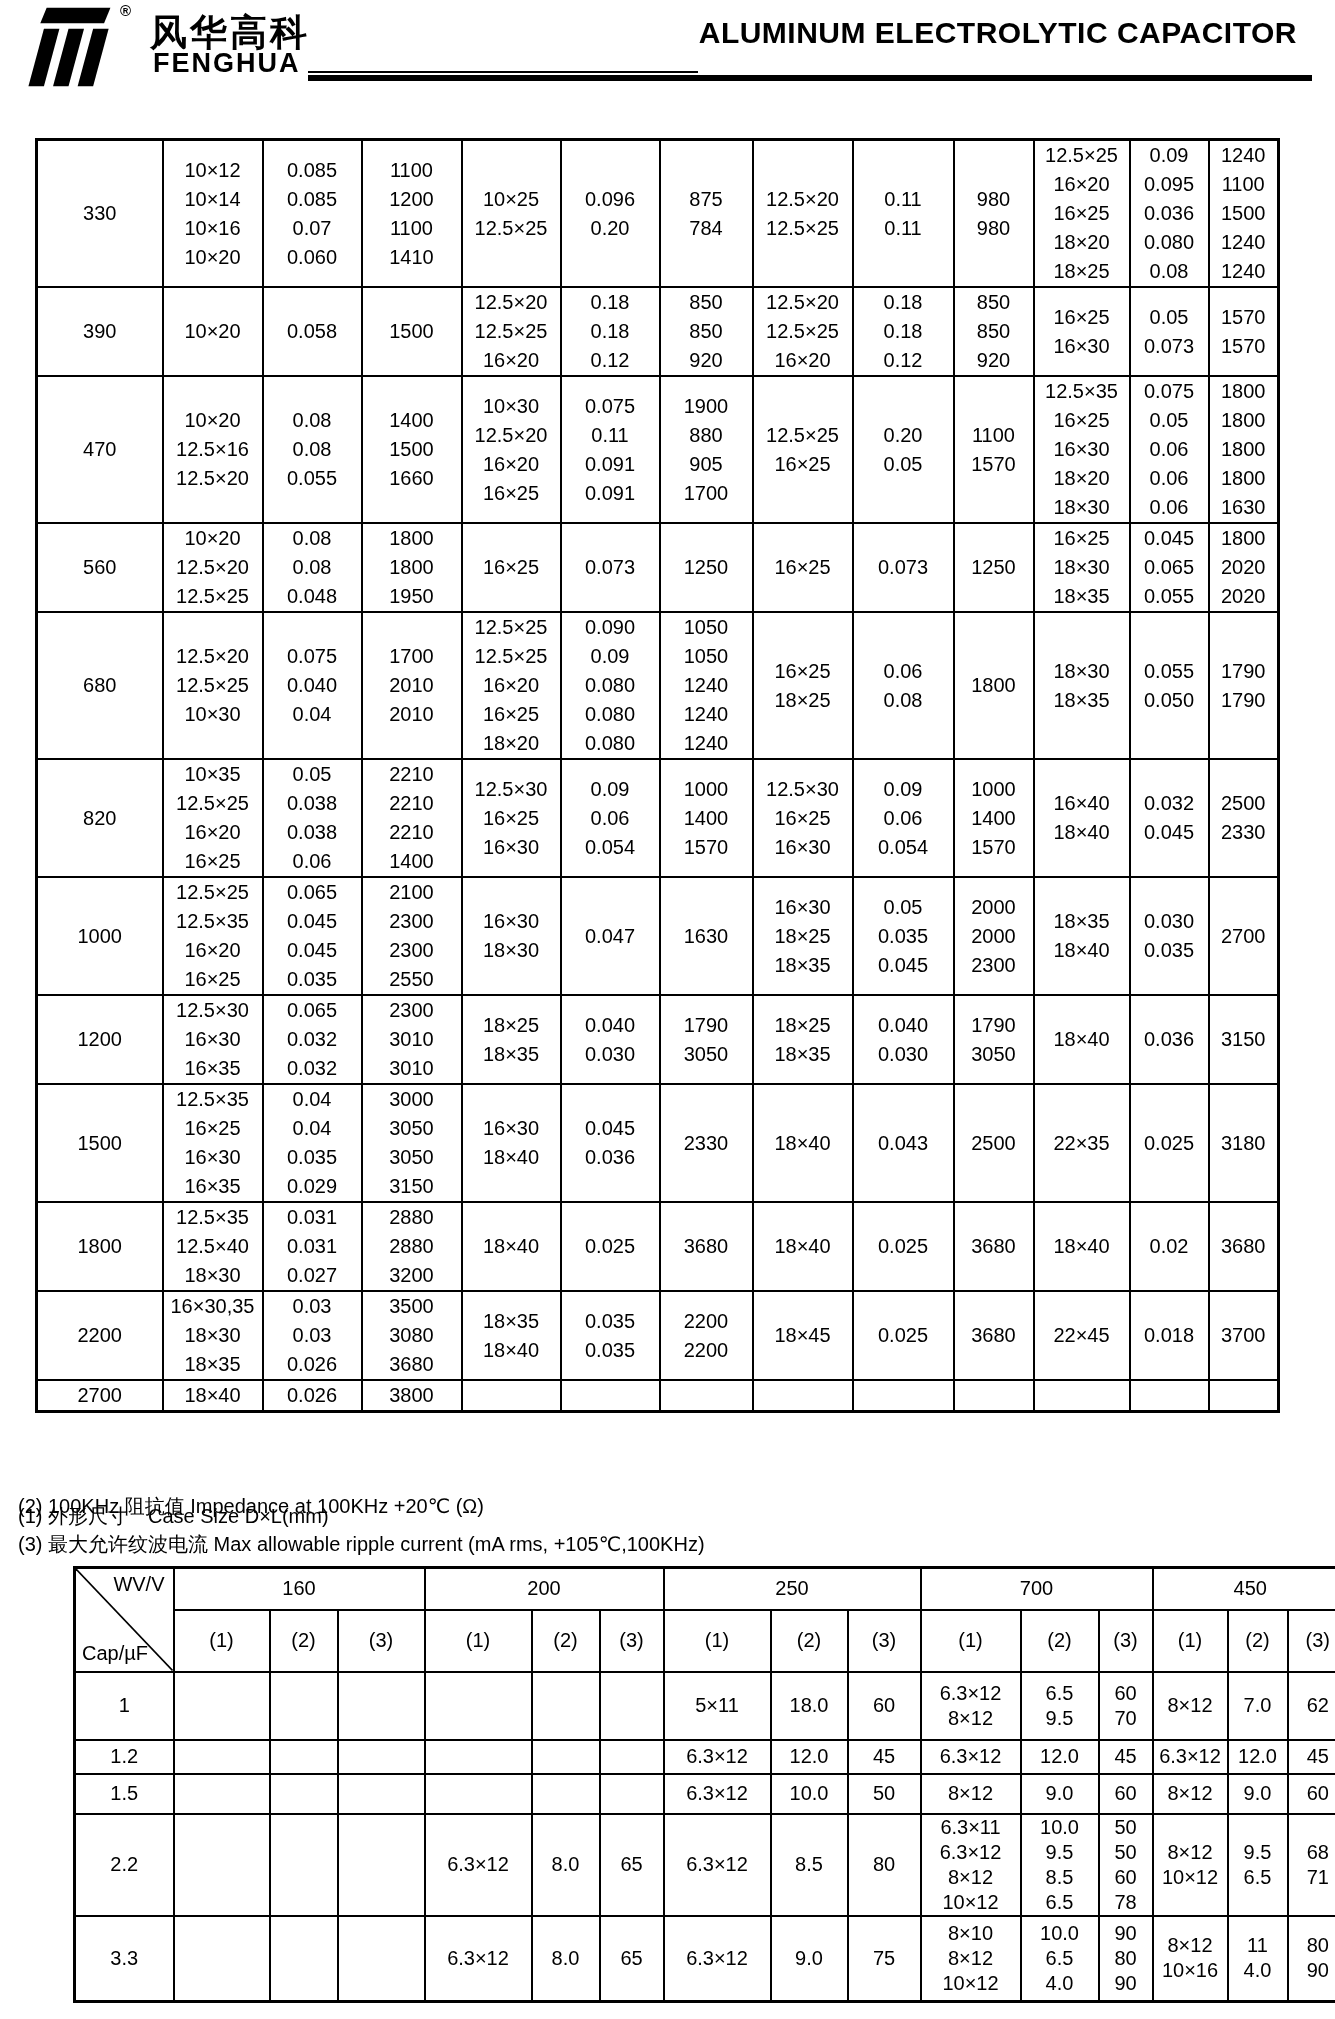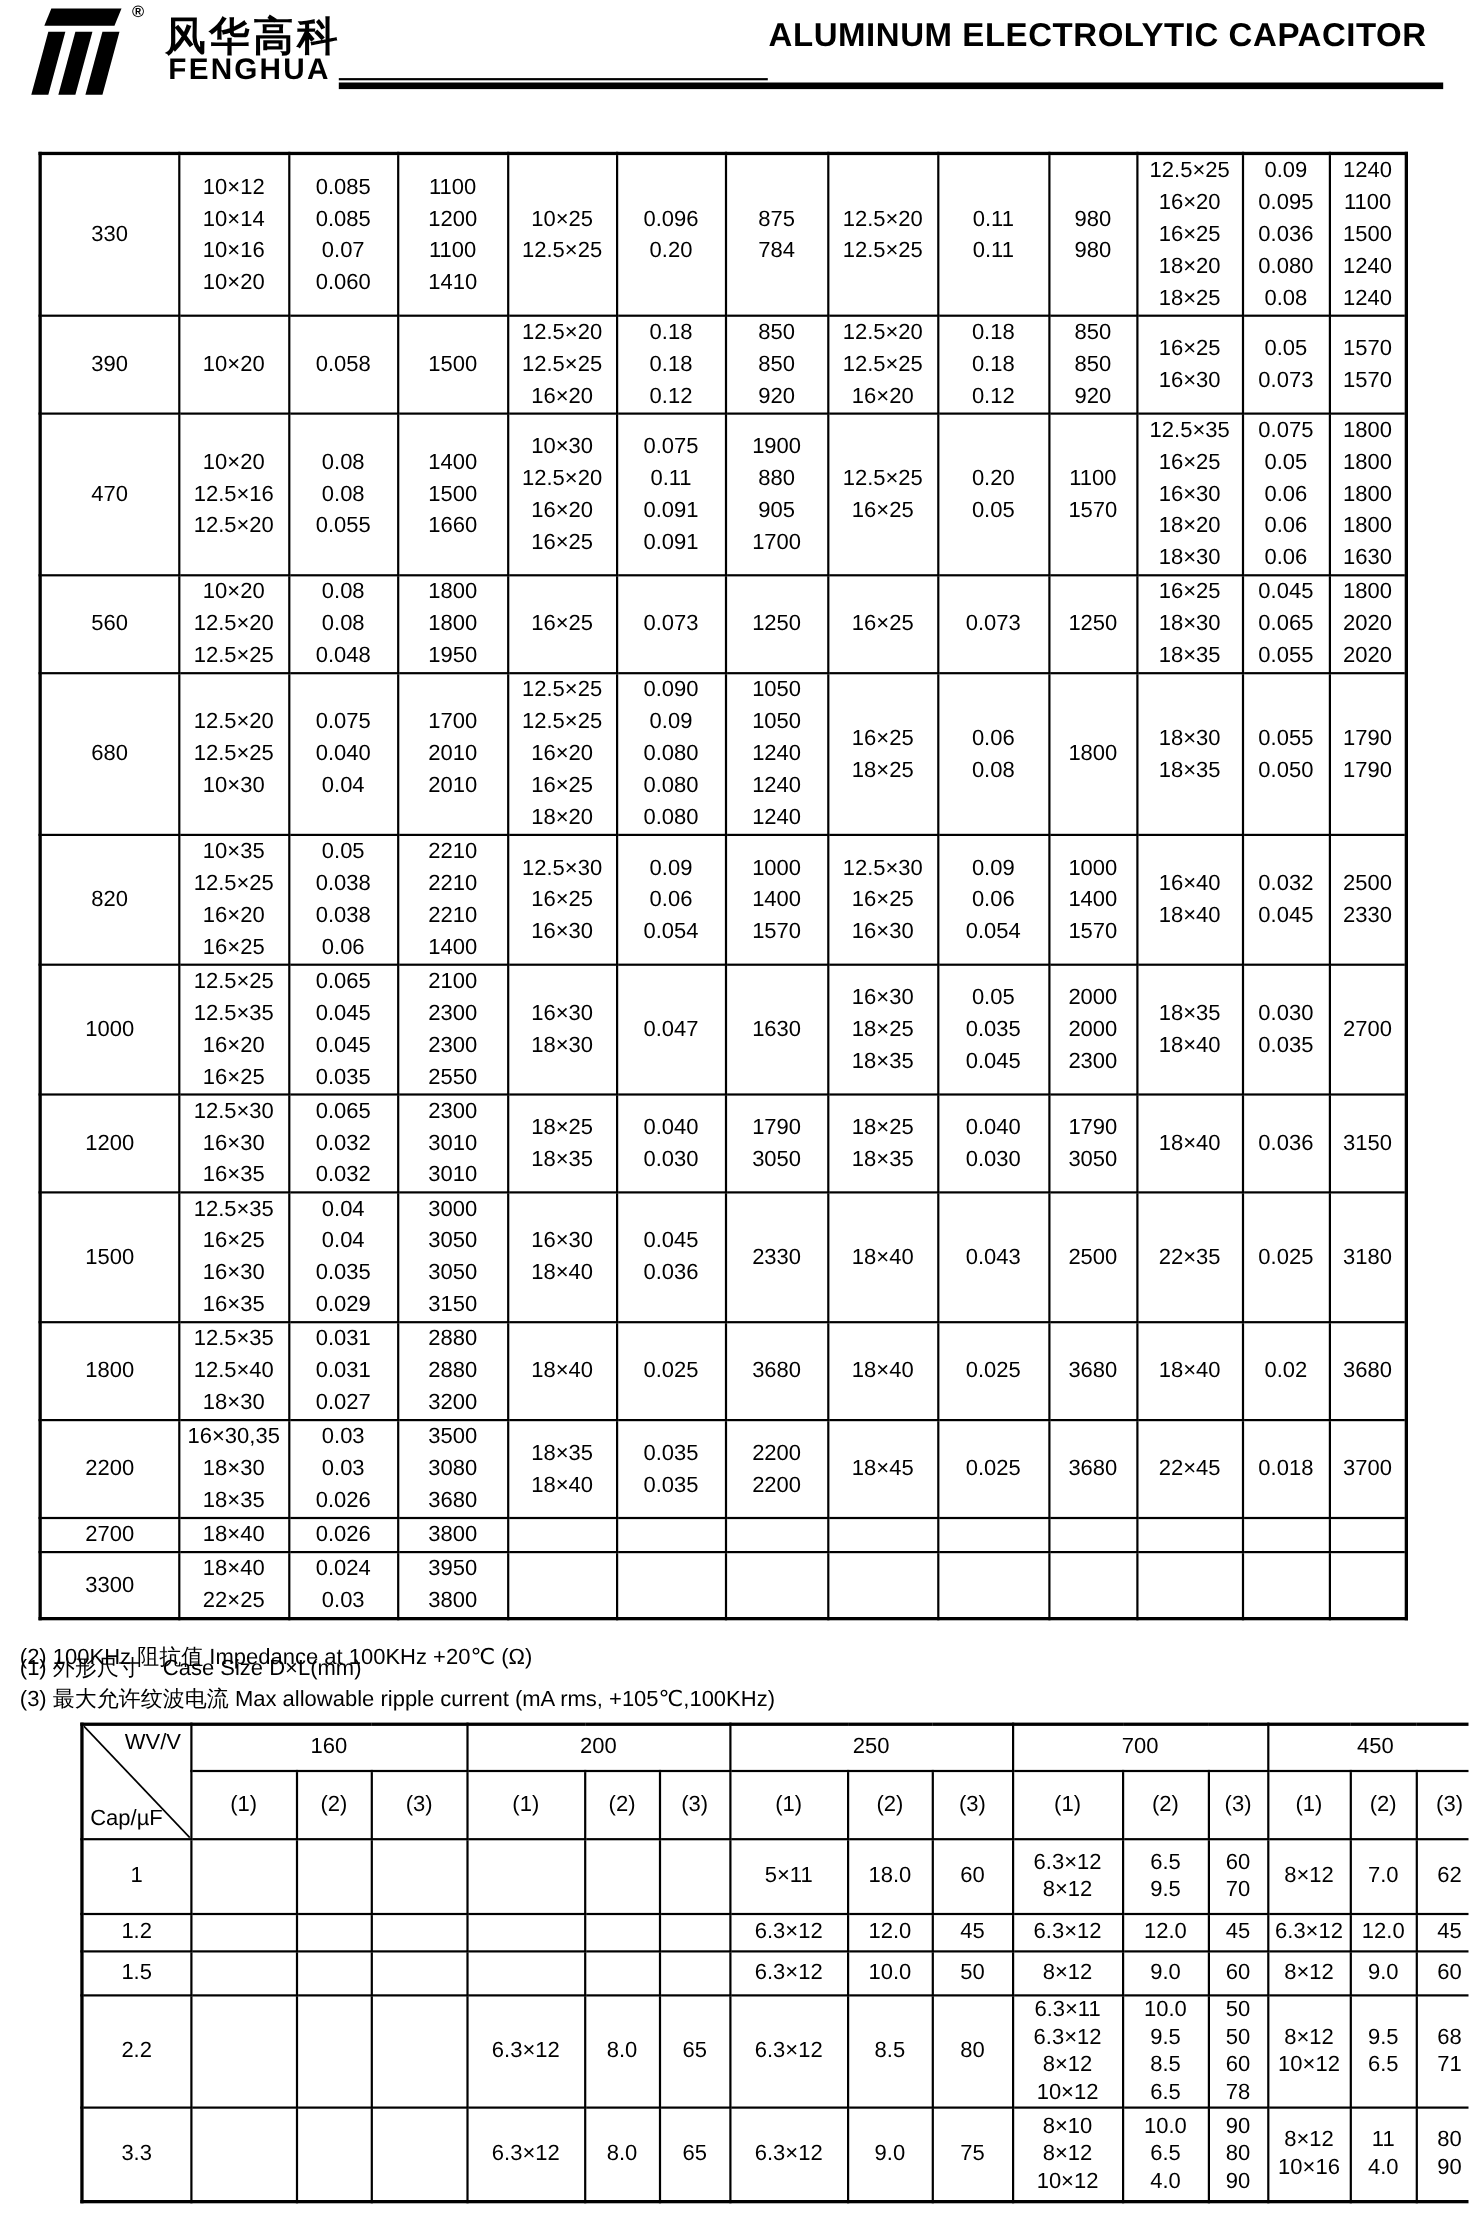--- a/index.html
+++ b/index.html
@@ -686,44 +686,20 @@
       </tr>
       <tr style="height: 30px;">
         <td>2700</td>
         <td>
           <div class="ln">18×40</div>
         </td>
         <td>
           <div class="ln">0.026</div>
         </td>
         <td>
-          <div class="ln">3800</div>
-        </td>
-        <td></td>
-        <td></td>
-        <td></td>
-        <td></td>
-        <td></td>
-        <td></td>
-        <td></td>
-        <td></td>
-        <td></td>
-      </tr>
-      <tr style="height: 58px;">
-        <td>3300</td>
-        <td>
-          <div class="ln">18×40</div>
-          <div class="ln">22×25</div>
-        </td>
-        <td>
-          <div class="ln">0.024</div>
-          <div class="ln">0.03</div>
-        </td>
-        <td>
-          <div class="ln">3950</div>
           <div class="ln">3800</div>
         </td>
         <td></td>
         <td></td>
         <td></td>
         <td></td>
         <td></td>
         <td></td>
         <td></td>
         <td></td>

